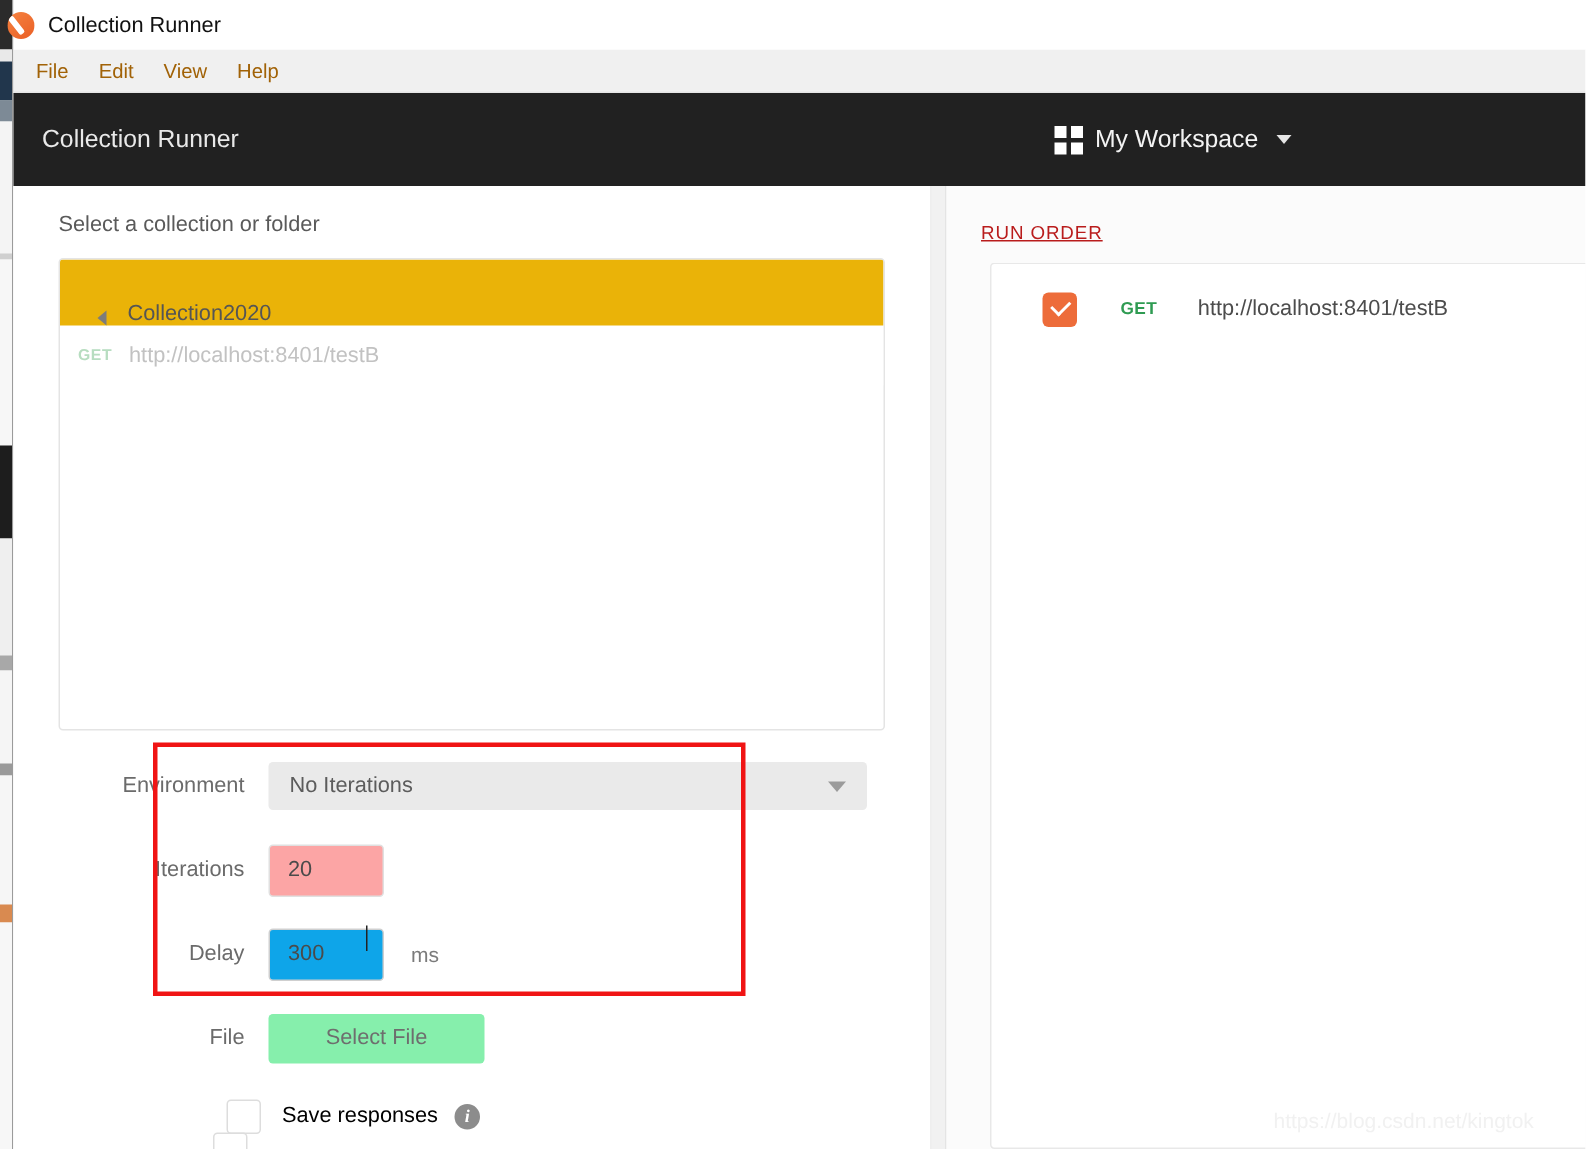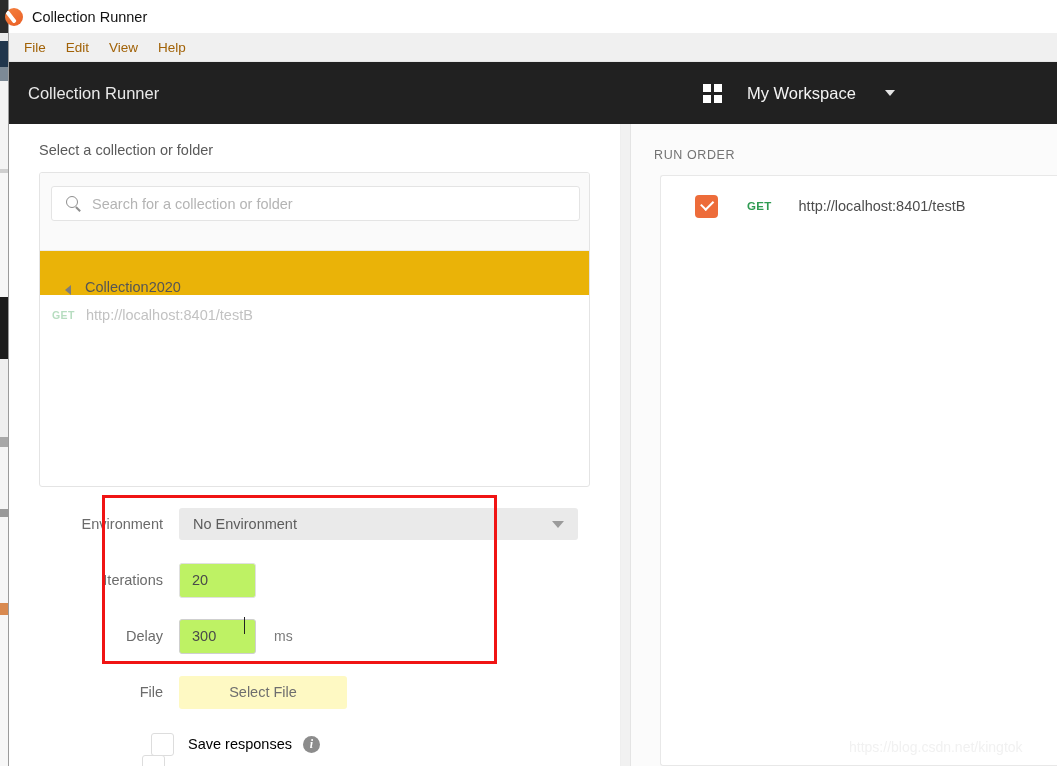--- a/index.html
+++ b/index.html
@@ -126,21 +126,21 @@
     left: 19px;
     font-size: 16.5px;
     color: #e9e9e9;
     white-space: nowrap;
   }
   .workspace {
     position: absolute;
     left: 694px;
     display: flex;
     align-items: center;
-    gap: 25px;
+    gap: 8px;
     cursor: pointer;
   }
   .grid-icon {
     width: 19px; height: 19px;
     display: grid;
     grid-template-columns: 8px 8px;
     grid-template-rows: 8px 8px;
     gap: 3px;
   }
   .grid-icon i { display: block; background: #ffffff; }
@@ -347,46 +347,46 @@
     width: 0; height: 0;
     border-left: 6px solid transparent;
     border-right: 6px solid transparent;
     border-top: 7px solid #9b9b9b;
   }
   .num-input {
     width: 77px;
     height: 35px;
     border: 1px solid #e0e0e0;
     border-radius: 3px;
-    background: #bef264;
+    background: #fca5a5;
     font-family: "Liberation Sans", sans-serif;
     font-size: 14.5px;
     color: #4a4a4a;
     padding-left: 12px;
     outline: none;
   }
   .num-input.focused {
-    background: #bef264;
+    background: #0ea5e9;
     border-color: #cfcfcf;
   }
   .units {
     font-size: 14px;
     color: #7b7b7b;
     margin-left: 18px;
   }
   .caret-blink {
     position: absolute;
     left: 244px; top: 617px;
     width: 1px; height: 17px;
     background: #222222;
   }
   .select-file-btn {
-    width: 168px;
+    width: 144px;
     height: 33px;
-    background: #fef9c3;
+    background: #86efac;
     border: none;
     border-radius: 3px;
     font-family: "Liberation Sans", sans-serif;
     font-size: 14.5px;
     color: #6e6e6e;
     cursor: pointer;
   }
   .checkbox-row {
     display: flex;
     align-items: center;
@@ -441,22 +441,23 @@
     pointer-events: none;
     z-index: 30;
   }
 
   
   .runorder-label {
     position: absolute;
     left: 23px; top: 24px;
     font-size: 12.5px;
     letter-spacing: 0.6px;
-    color: #737373;
-    white-space: nowrap;
+    color: #b91c1c;
+    white-space: nowrap;
+    text-decoration: underline;
   }
   .runorder-card {
     position: absolute;
     left: 29px; top: 51px;
     width: 420px;
     height: 591px;
     background: #ffffff;
     border: 1px solid #e8e8e8;
     border-radius: 3px;
     border-right: none;
@@ -564,47 +565,41 @@
     </div>
 
     <div class="bodysplit">
 
       <div class="leftpane">
 
         <div class="choose-label">Select a collection or folder</div>
 
         <div class="collection-panel">
 
-          <div class="search-section">
-            <div class="search-box">
-              <div class="search-icon"></div>
-              <input class="search-input" type="text" placeholder="Search for a collection or folder" style="">
-            </div>
-          </div>
 
           <div class="collection-row">
             <div class="tri-left"></div>
             <div class="collection-name">Collection2020</div>
           </div>
 
           <div class="request-list">
             <div class="request-row">
               <div class="method-get">GET</div>
               <div class="request-url">http://localhost:8401/testB</div>
             </div>
           </div>
 
         </div>
 
         <div class="form-area">
 
           <div class="form-row">
             <div class="form-label">Environment</div>
             <div class="env-select">
-              <div class="env-value">No Environment</div>
+              <div class="env-value">No Iterations</div>
               <div class="env-arrow"></div>
             </div>
           </div>
 
           <div class="form-row">
             <div class="form-label">Iterations</div>
             <input class="num-input" type="text" value="20" style="">
           </div>
 
           <div class="form-row">

